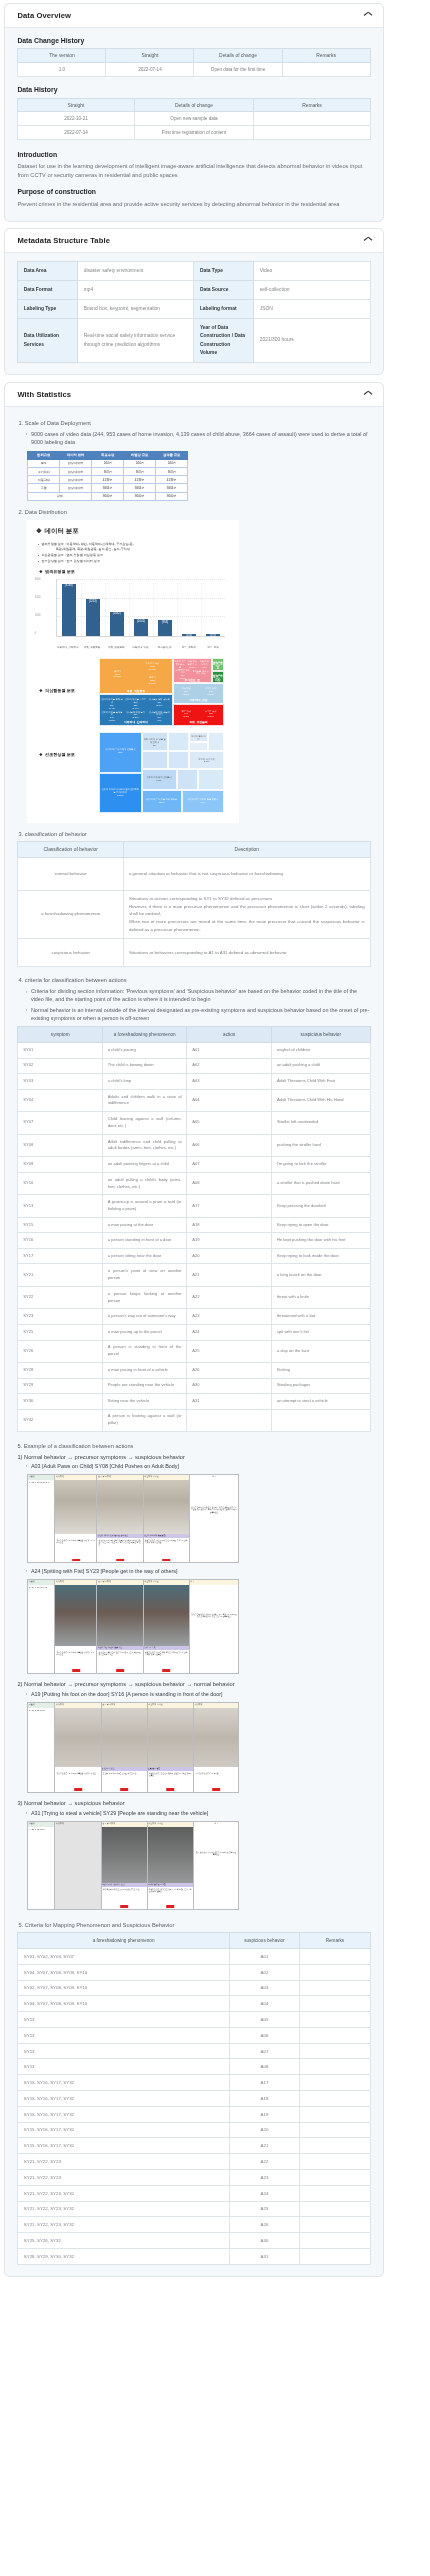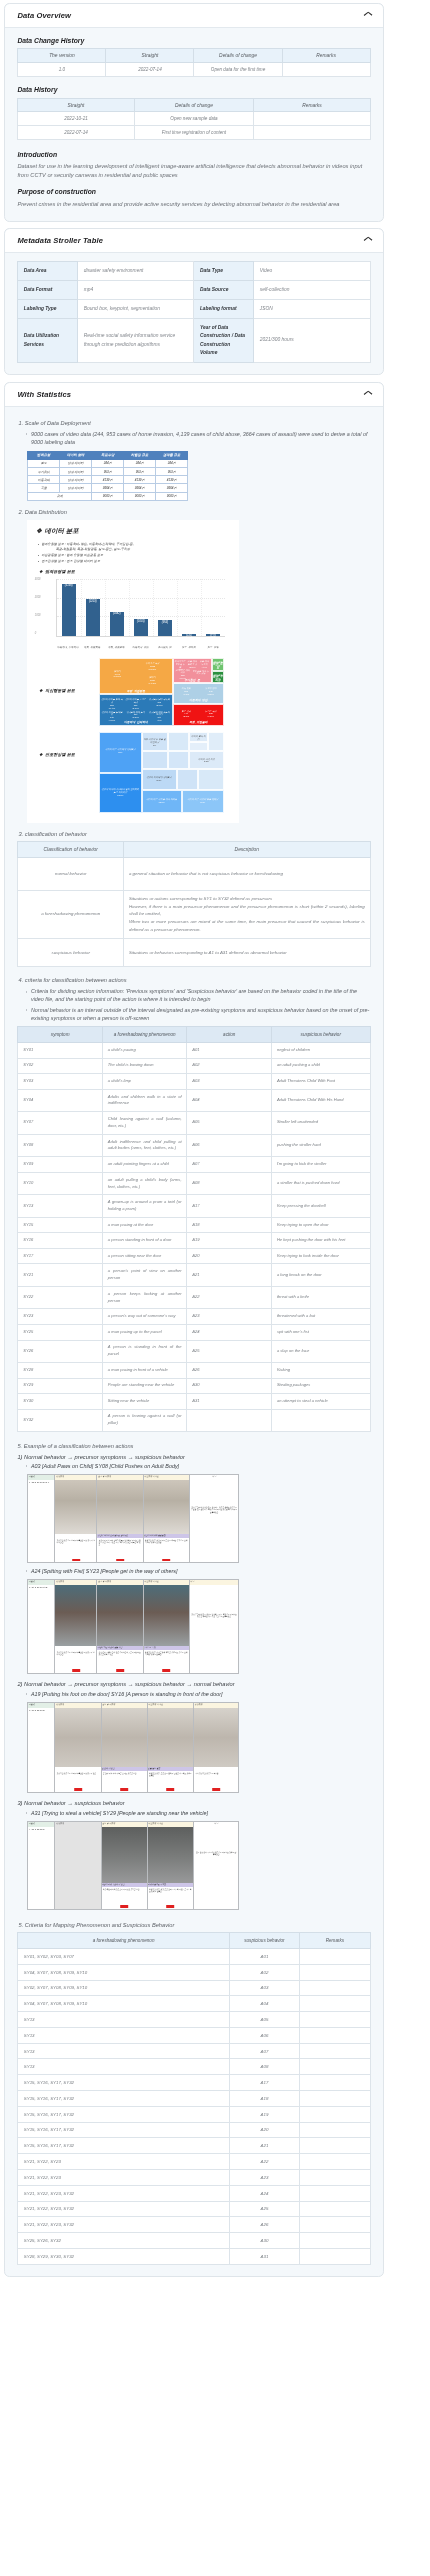--- a/index.html
+++ b/index.html
@@ -6,21 +6,21 @@
   html, body {
     margin: 0; padding: 0;
     background: #ffffff;
     font-family: "Liberation Sans", sans-serif;
   }
   body {
     width: 430px;
     color: #4a4a4a;
     -webkit-font-smoothing: antialiased;
   }
-  .page { width: 388px; padding: 3.3px 4.4px 7.6px 4.4px; font-style: italic; }
+  .page { width: 388px; padding: 3.3px 4.4px 7.6px 4.4px; }
 
   
   .panel {
     border: 0.5px solid #dfe5ea;
     border-radius: 5.4px;
     background: #f4f8fb;
     margin-bottom: 6.5px;
     overflow: hidden;
   }
   .panel-head {
@@ -282,21 +282,21 @@
       <h3 class="sec" style="margin-top:11px">Introduction</h3>
       <p class="body-text">Dataset for use in the learning development of intelligent image-aware artificial intelligence that detects abnormal behavior in videos input from CCTV or security cameras in residential and public spaces</p>
 
       <h3 class="sec" style="margin-top:8.7px">Purpose of construction</h3>
       <p class="body-text" style="margin-bottom:1.1px">Prevent crimes in the residential area and provide active security services by detecting abnormal behavior in the residential area</p>
     </div>
   </section>
 
   <section class="panel">
     <div class="panel-head">
-      <span class="panel-title">Metadata Stroller Table</span>
+      <span class="panel-title">Metadata Structure Table</span>
       <span class="chev"></span>
     </div>
     <div class="panel-body">
       <table class="meta">
         <colgroup>
             <col style="width:17%">
             <col style="width:33%">
             <col style="width:17%">
             <col style="width:33%">
           </colgroup>

